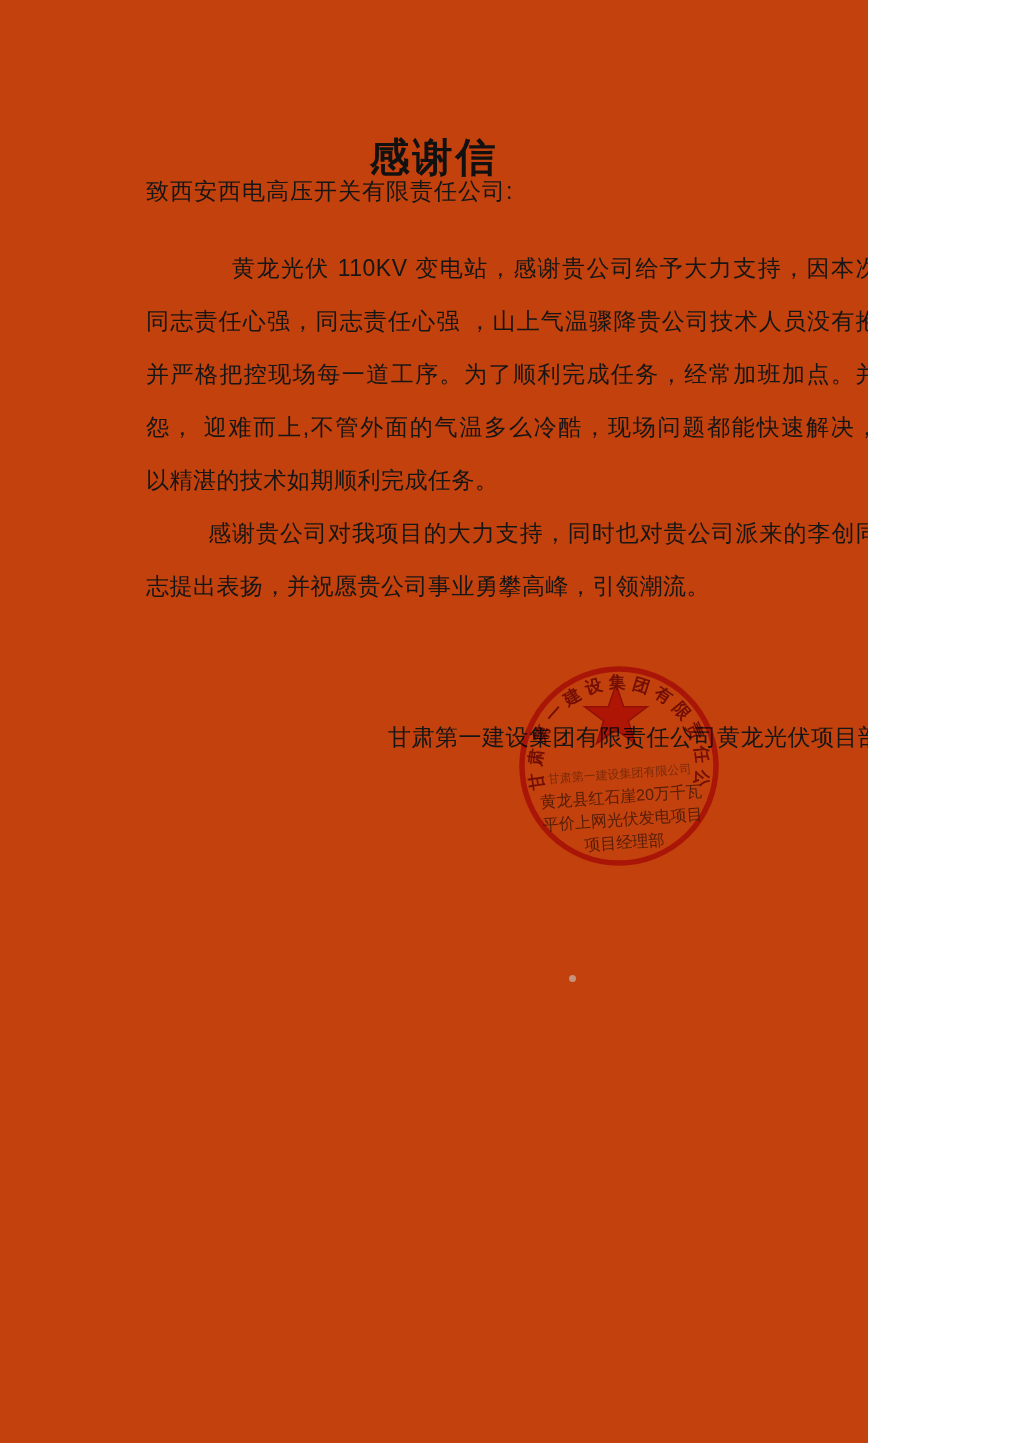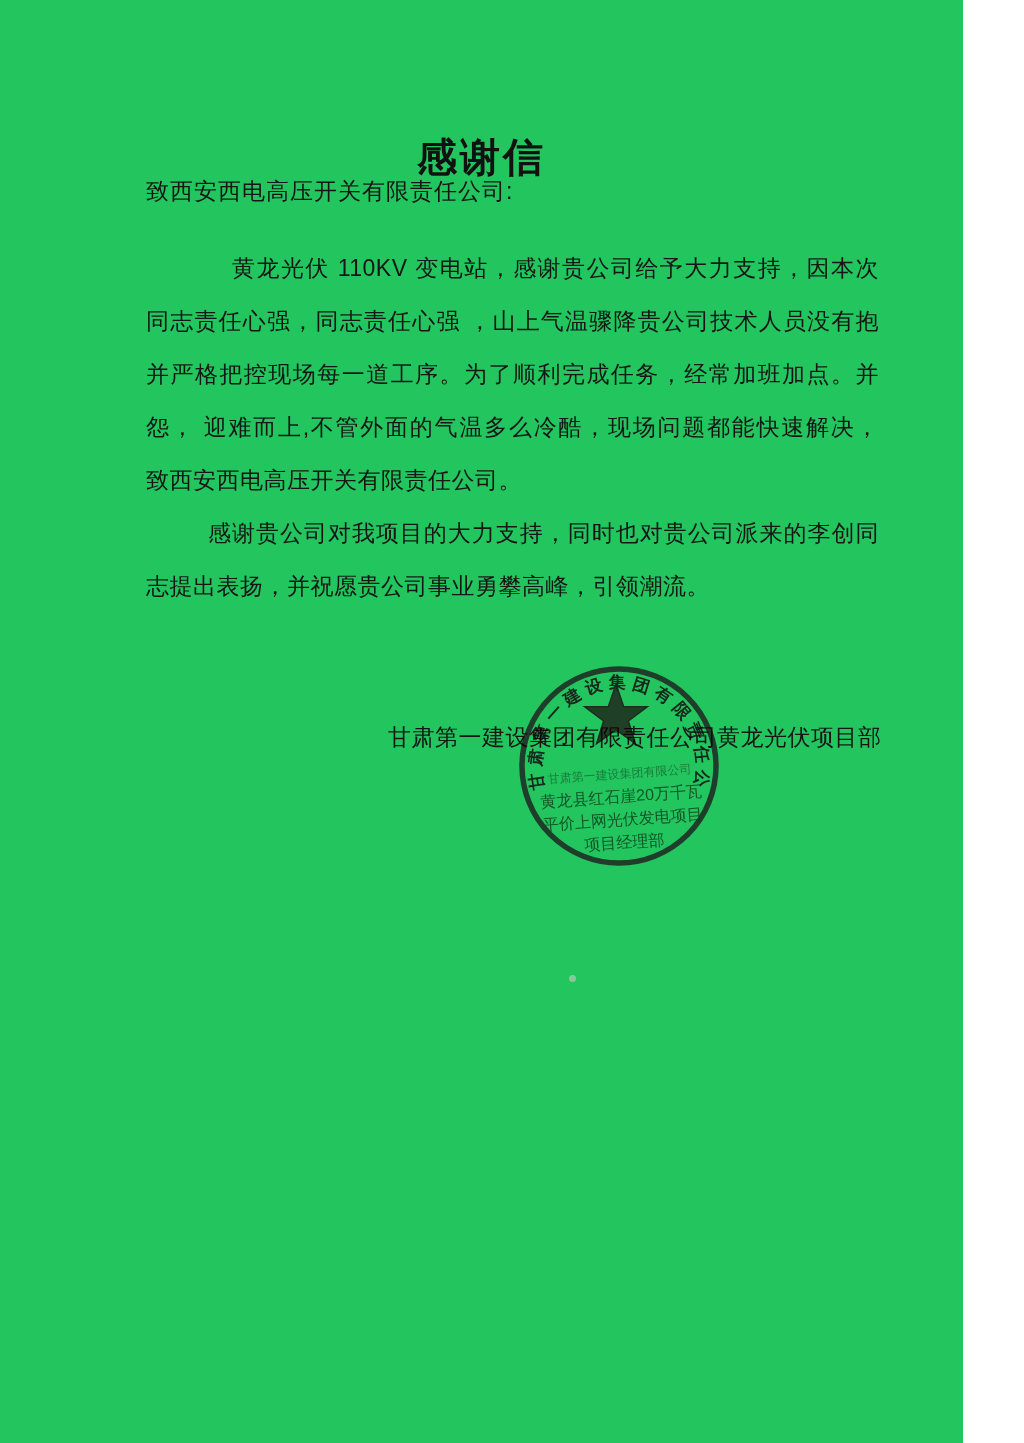--- a/index.html
+++ b/index.html
@@ -1,20 +1,20 @@
 <!DOCTYPE html>
 <html><head>
 <meta charset="utf-8">
 <style>
   html, body { margin: 0; padding: 0; background: #ffffff; }
   .page {
     position: relative;
-    width: 963px;
+    width: 868px;
     height: 1443px;
-    background: #22c55e;
+    background: #c2410c;
     overflow: hidden;
     font-family: "Liberation Sans", "DejaVu Sans", sans-serif;
     color: #1c1c1c;
   }
   .doc-title {
     position: absolute;
     top: 130px;
     left: 0;
     width: 100%;
     text-align: center;
@@ -102,21 +102,21 @@
 
   <div class="doc-title">感谢信</div>
 
   <div class="salutation">致西安西电高压开关有限责任公司:</div>
 
   <div class="body-block">
     <div class="line indent-1">黄龙光伏 110KV 变电站，感谢贵公司给予大力支持，因本次工</div>
     <div class="line">同志责任心强，同志责任心强 ，山上气温骤降贵公司技术人员没有抱</div>
     <div class="line">并严格把控现场每一道工序。为了顺利完成任务，经常加班加点。并</div>
     <div class="line">怨， 迎难而上,不管外面的气温多么冷酷，现场问题都能快速解决，</div>
-    <div class="line last">致西安西电高压开关有限责任公司。</div>
+    <div class="line last">以精湛的技术如期顺利完成任务。</div>
     <div class="line indent-2">感谢贵公司对我项目的大力支持，同时也对贵公司派来的李创同</div>
     <div class="line last">志提出表扬，并祝愿贵公司事业勇攀高峰，引领潮流。</div>
   </div>
 
   <div class="signature">甘肃第一建设集团有限责任公司黄龙光伏项目部</div>
 
   <svg class="seal" viewBox="0 0 212 212" xmlns="http://www.w3.org/2000/svg">
 
     <circle cx="106" cy="106" r="97" fill="none" stroke="#d93158" stroke-width="5.5" opacity="0.92"></circle>
 

